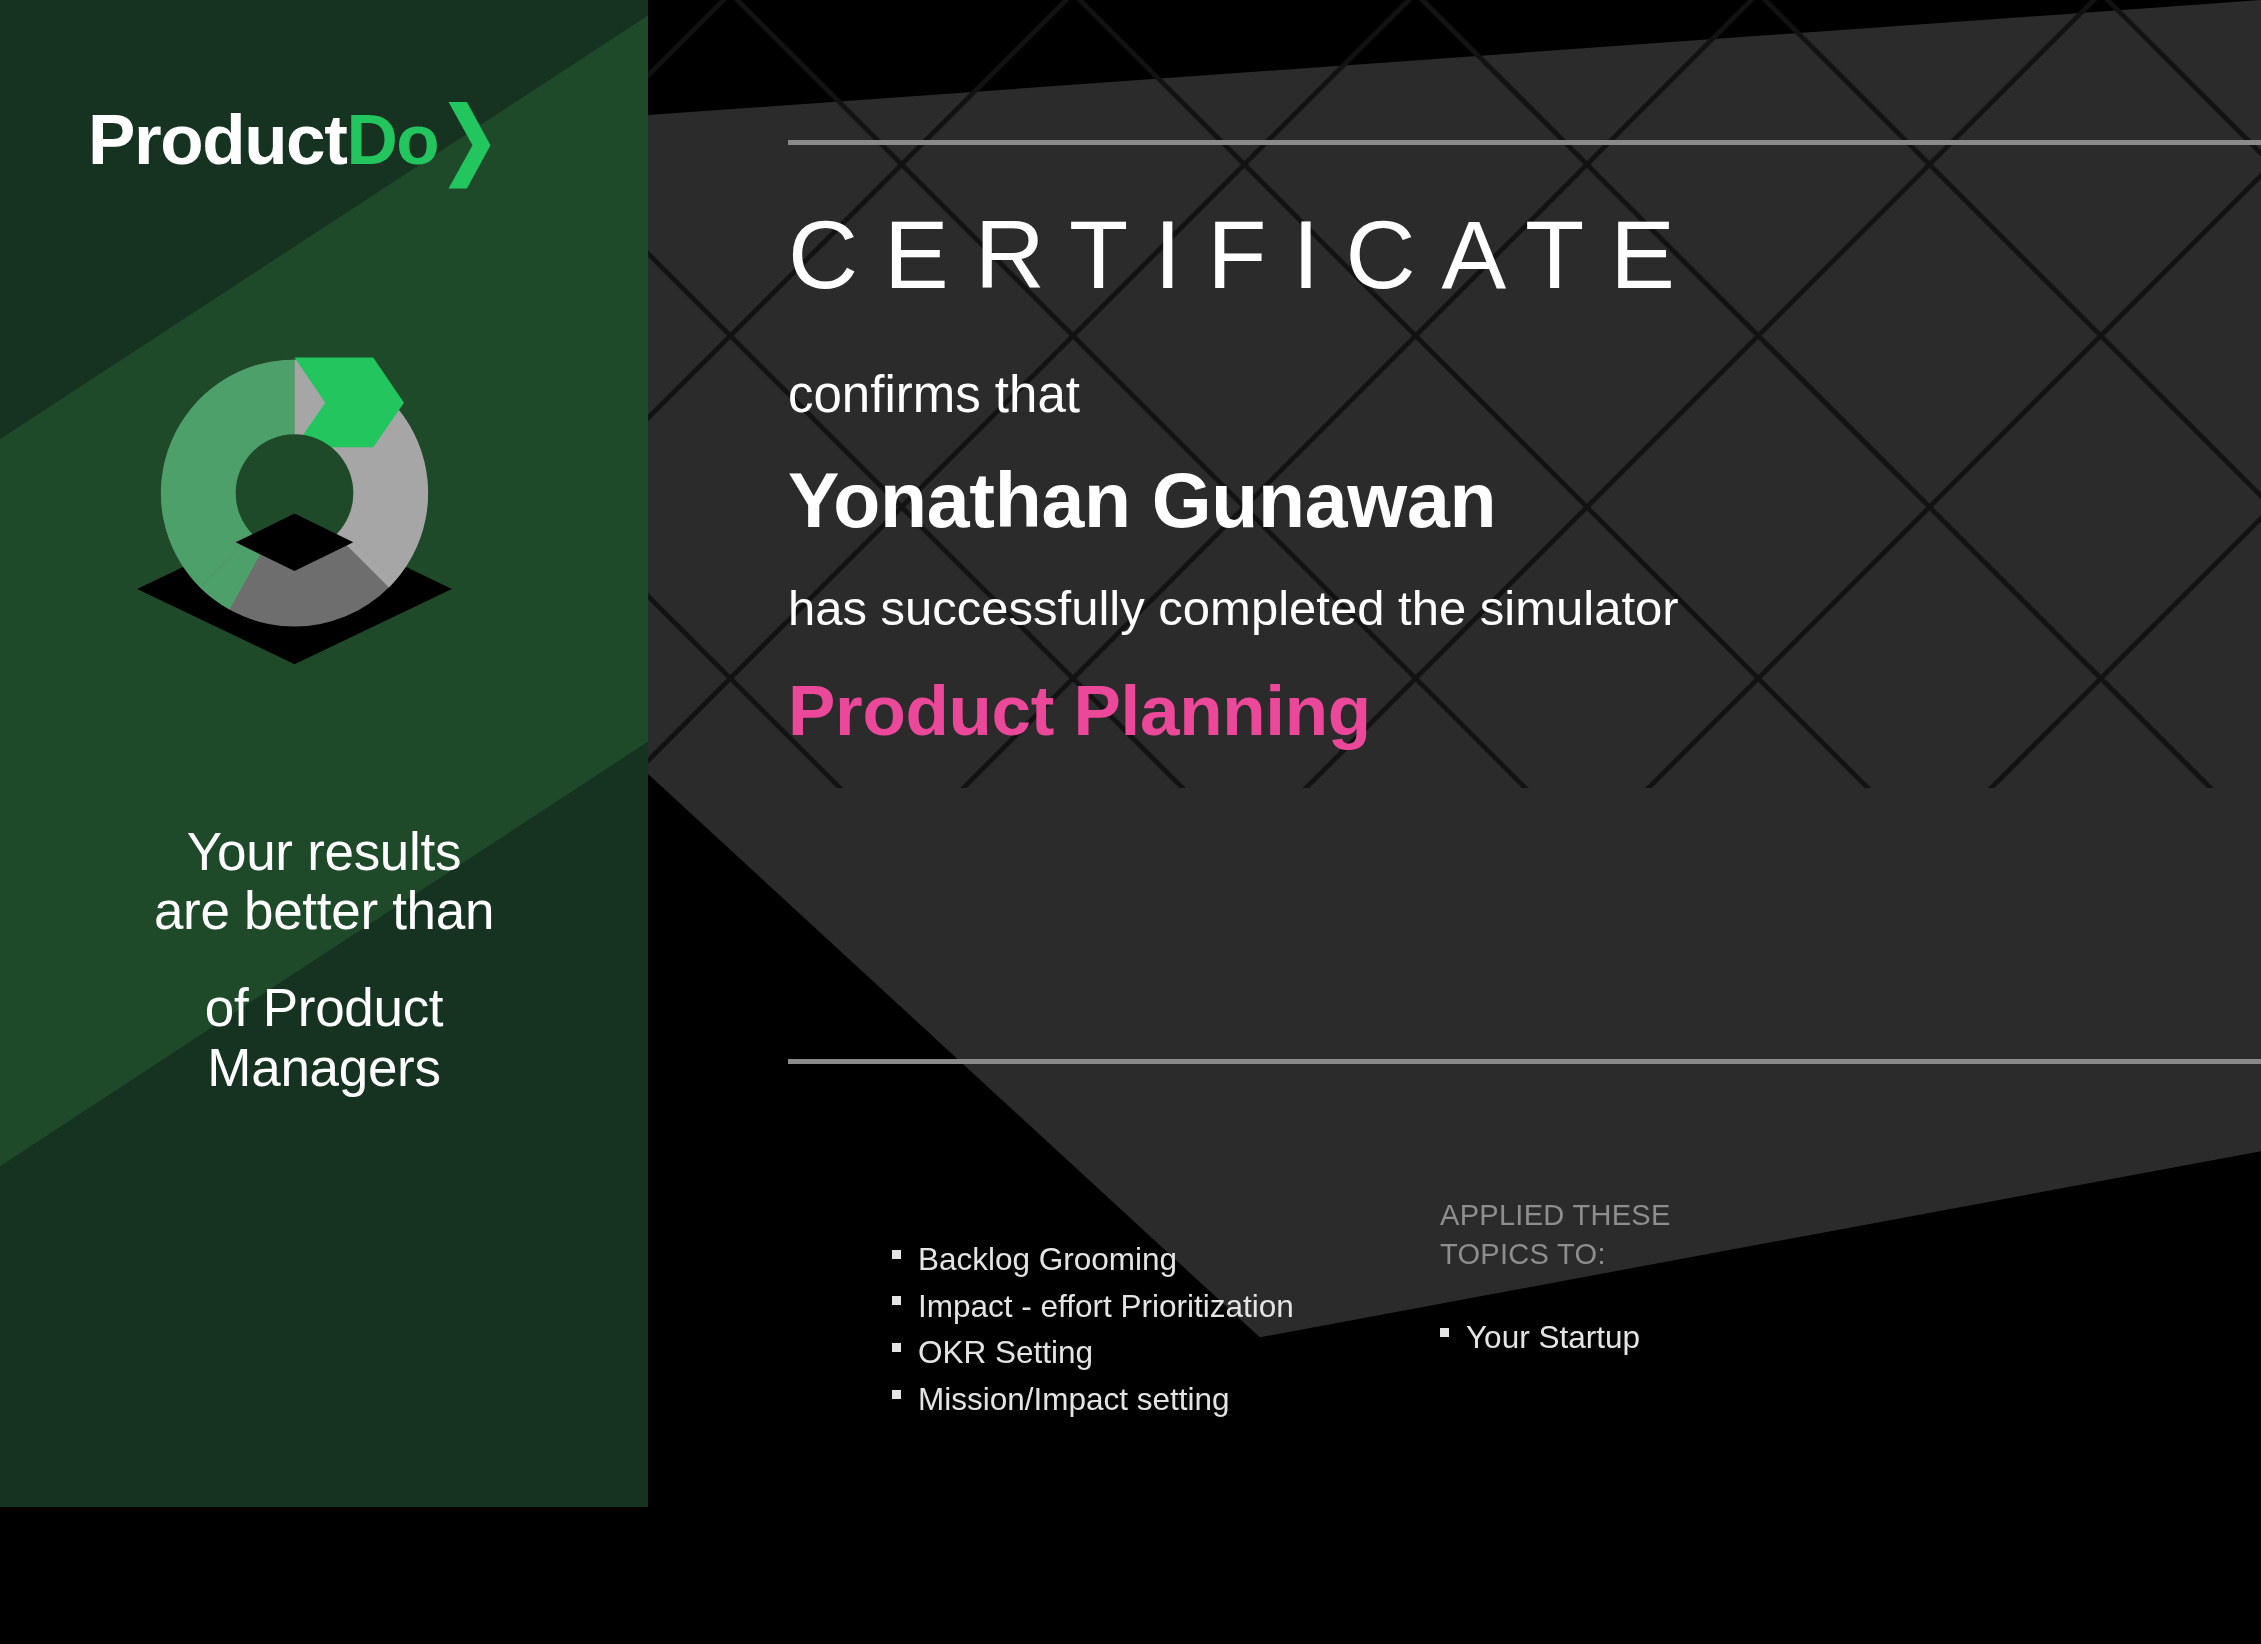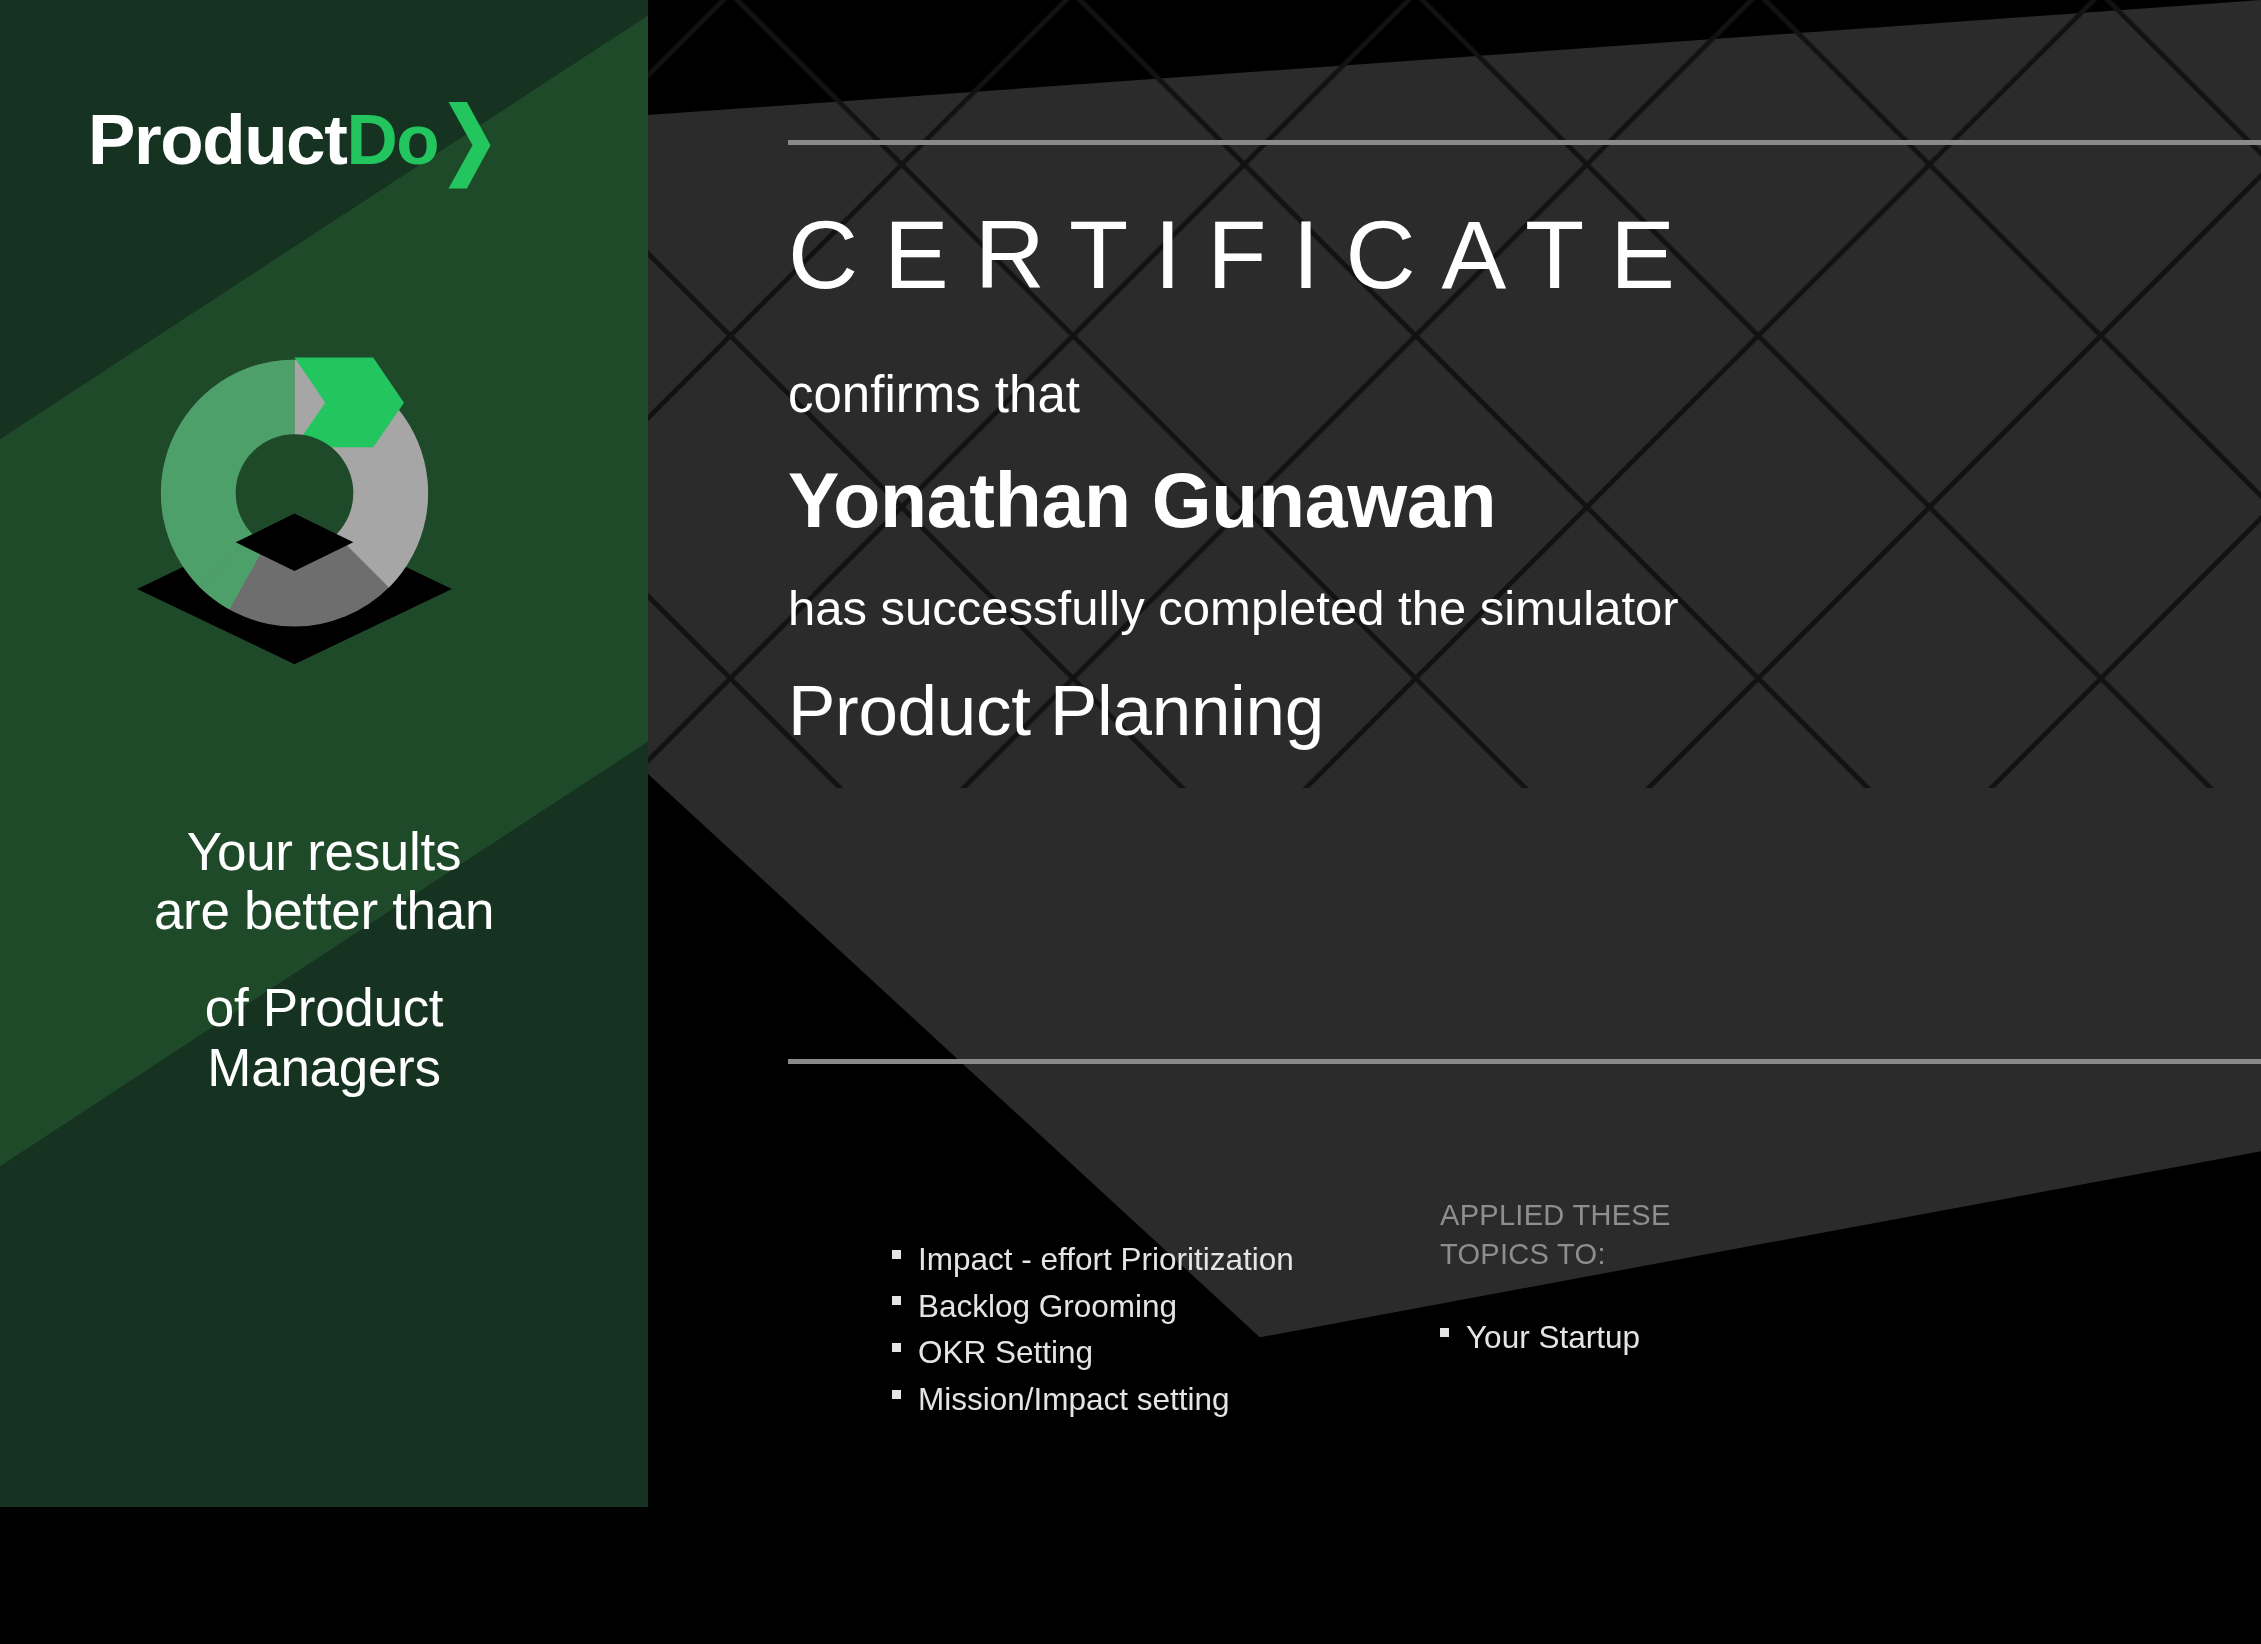--- a/index.html
+++ b/index.html
@@ -110,22 +110,22 @@
   }
   #cert-name {
     font-size:77px; font-weight:700; line-height:1;
     margin-top:42px; color:#ffffff; letter-spacing:-0.3px;
   }
   #cert-completed {
     font-size:49px; font-weight:400; line-height:1;
     margin-top:45px; color:#ffffff;
   }
   #cert-course {
-    font-size:71px; font-weight:400; line-height:1;
-    margin-top:42px; color:#ffffff; letter-spacing:-0.3px;
+    font-size:71px; font-weight:700; line-height:1;
+    margin-top:42px; color:#ec4899; letter-spacing:-0.3px;
   }
 
   
   #panel-columns {
     position:absolute; left:244px; top:1196px; width:1302px;
     display:flex; gap:0;
   }
   .col-assignments { width:548px; }
   .col-topics { width:480px; }
   .col-head {
@@ -204,22 +204,22 @@
       <div id="cert-title">CERTIFICATE</div>
       <div id="cert-confirms">confirms that</div>
       <div id="cert-name">Yonathan Gunawan</div>
       <div id="cert-completed">has successfully completed the simulator</div>
       <div id="cert-course">Product Planning</div>
     </div>
 
     <div id="panel-columns">
       <div class="col-assignments">
         <ul class="col-list">
+          <li><span class="bullet"></span><span>Backlog Grooming</span></li>
           <li><span class="bullet"></span><span>Impact - effort Prioritization</span></li>
-          <li><span class="bullet"></span><span>Backlog Grooming</span></li>
           <li><span class="bullet"></span><span>OKR Setting</span></li>
           <li><span class="bullet"></span><span>Mission/Impact setting</span></li>
         </ul>
       </div>
 
       <div class="col-topics">
         <div class="col-head" style="white-space:pre-line;">APPLIED THESE
 TOPICS TO:</div>
         <ul class="col-list">
           <li><span class="bullet"></span><span>Your Startup</span></li>

